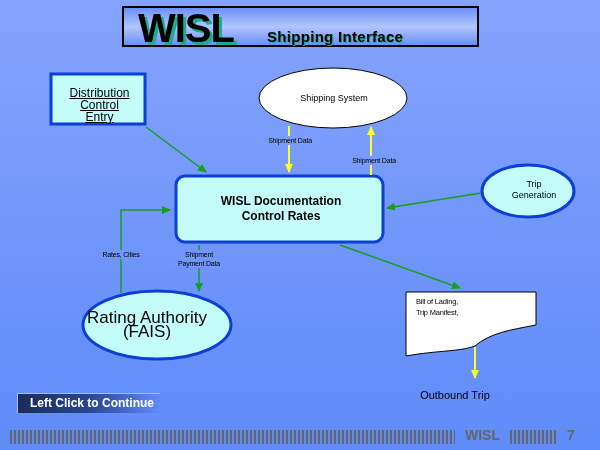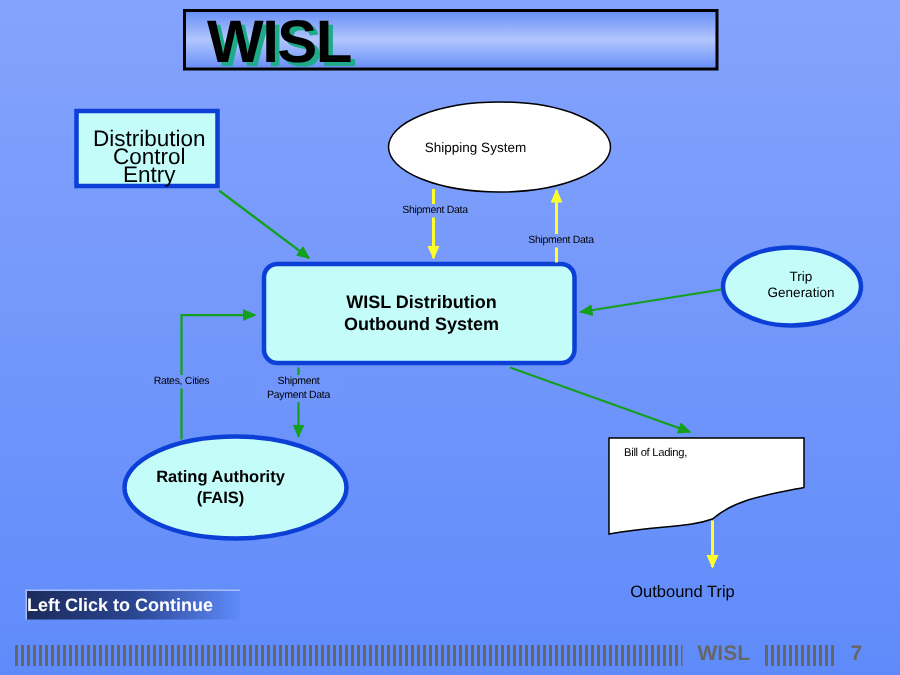--- a/index.html
+++ b/index.html
@@ -31,35 +31,36 @@
   .lbl { position:absolute; font-size:9px; color:#000; text-align:center; line-height:11px; }
   .small { font-size:7px; letter-spacing:-0.2px; line-height:9px; }
 
   .node-text { position:absolute; text-align:center; color:#000; }
 
   .continue-btn {
     position:absolute; left:17px; top:393px; width:143px; height:20px;
     border-top:1px solid #a8bdfc; border-left:1px solid #a8bdfc;
     background: linear-gradient(to right, #1c2b5a 0%, #2a4592 50%, #5f8bfa 100%);
     color:#fff; font-size:12px; font-weight:bold; line-height:19px;
-    box-sizing:border-box; cursor:pointer;
+    padding-left:12px; box-sizing:border-box; cursor:pointer;
   }
   .footer-bars {
     position:absolute; top:430px; height:14px;
     background: repeating-linear-gradient(to right, #666 0 2px, transparent 2px 4px);
   }
   .footer-text {
     position:absolute; top:427px; font-size:14px; font-weight:bold; color:#666;
   }
 </style>
 </head>
 <body>
 
 <div class="title-box">
   <div class="title-main">WISL</div>
+  <div class="title-sub l2">Shipping Interface</div>
 </div>
 
 <svg class="diagram" width="600" height="450">
   <defs>
     <marker id="gArrow" markerWidth="10" markerHeight="10" refX="8" refY="4" orient="auto" markerUnits="userSpaceOnUse">
       <path d="M0,0 L9,4 L0,8 Z" fill="#14a01e"></path>
     </marker>
     <marker id="yArrow" markerWidth="10" markerHeight="10" refX="8" refY="4" orient="auto" markerUnits="userSpaceOnUse">
       <path d="M0,0 L9,4 L0,8 Z" fill="#fffe2a"></path>
     </marker>
@@ -81,42 +82,43 @@
   <line x1="481" y1="193" x2="387" y2="208" stroke="#14a01e" stroke-width="1.5" marker-end="url(#gArrow)"></line>
   <line x1="340" y1="245" x2="460" y2="288" stroke="#14a01e" stroke-width="1.5" marker-end="url(#gArrow)"></line>
   <polyline points="121,293 121,210 170,210" fill="none" stroke="#14a01e" stroke-width="1.5" marker-end="url(#gArrow)"></polyline>
   <line x1="199" y1="245" x2="199" y2="291" stroke="#14a01e" stroke-width="1.5" marker-end="url(#gArrow)"></line>
 
   <line x1="289" y1="126" x2="289" y2="172" stroke="#fffe2a" stroke-width="2" marker-end="url(#yArrow)"></line>
   <line x1="371" y1="175" x2="371" y2="127" stroke="#fffe2a" stroke-width="2" marker-end="url(#yArrow)"></line>
   <line x1="475" y1="347" x2="475" y2="378" stroke="#fffe2a" stroke-width="2" marker-end="url(#yArrow)"></line>
 </svg>
 
-<div class="node-text" style="left:51px; top:87px; width:97px; font-size:15px; line-height:12px; white-space:pre-line;">Distribution Control
+<div class="node-text" style="left:51px; top:87px; width:97px; font-size:12px; line-height:12px; white-space:pre-line;text-decoration:underline;">Distribution Control
 Entry</div>
 
-<div class="node-text" style="left:259px; top:93px; width:116px; font-size:9px;">Shipping System</div>
+<div class="node-text" style="left:259px; top:93px; width:116px; font-size:9px;padding-left:17px;">Shipping System</div>
 
 <div class="node-text" style="left:176px; top:194px; width:210px; font-size:12px; font-weight:bold; line-height:15px;">
-  <div>WISL Distribution</div>
-  <div>Outbound System</div>
+  <div>WISL Documentation</div>
+  <div>Control Rates</div>
 </div>
 
 <div class="node-text" style="left:482px; top:179px; width:104px; font-size:9px; line-height:11px;">
   <div>Trip</div>
   <div>Generation</div>
 </div>
 
-<div class="node-text" style="left:83px; top:311px; width:128px; font-size:11px; font-weight:bold; line-height:14px;">
+<div class="node-text" style="left:83px; top:311px; width:128px; font-size:17px; font-weight:normal; line-height:14px;">
   <div>Rating Authority</div>
   <div>(FAIS)</div>
 </div>
 
 <div class="node-text" style="left:416px; top:296px; width:120px; text-align:left; font-size:7.5px; line-height:11px; letter-spacing:-0.2px;">
   <div>Bill of Lading,</div>
+  <div>Trip Manifest,</div>
 </div>
 
 <div class="node-text" style="left:405px; top:389px; width:100px; font-size:11px; font-weight:normal;">Outbound Trip</div>
 
 <div class="lbl small" style="left:258px; top:136px; width:64px; background:#7a9cfb;">Shipment Data</div>
 <div class="lbl small" style="left:344px; top:156px; width:60px; background:#789afb;">Shipment Data</div>
 <div class="lbl small" style="left:95px; top:250px; width:52px; background:#7095fb;">Rates, Cities</div>
 <div class="lbl small" style="left:170px; top:250px; width:58px; background:#7095fb;">
   <div>Shipment</div>
   <div>Payment Data</div>

